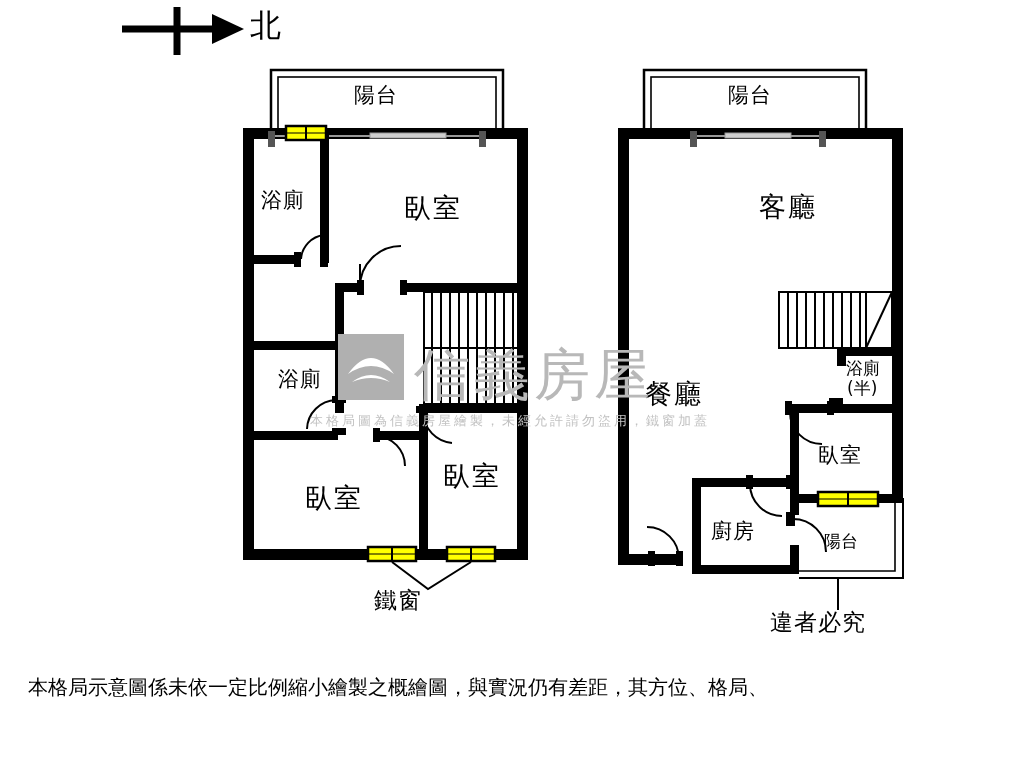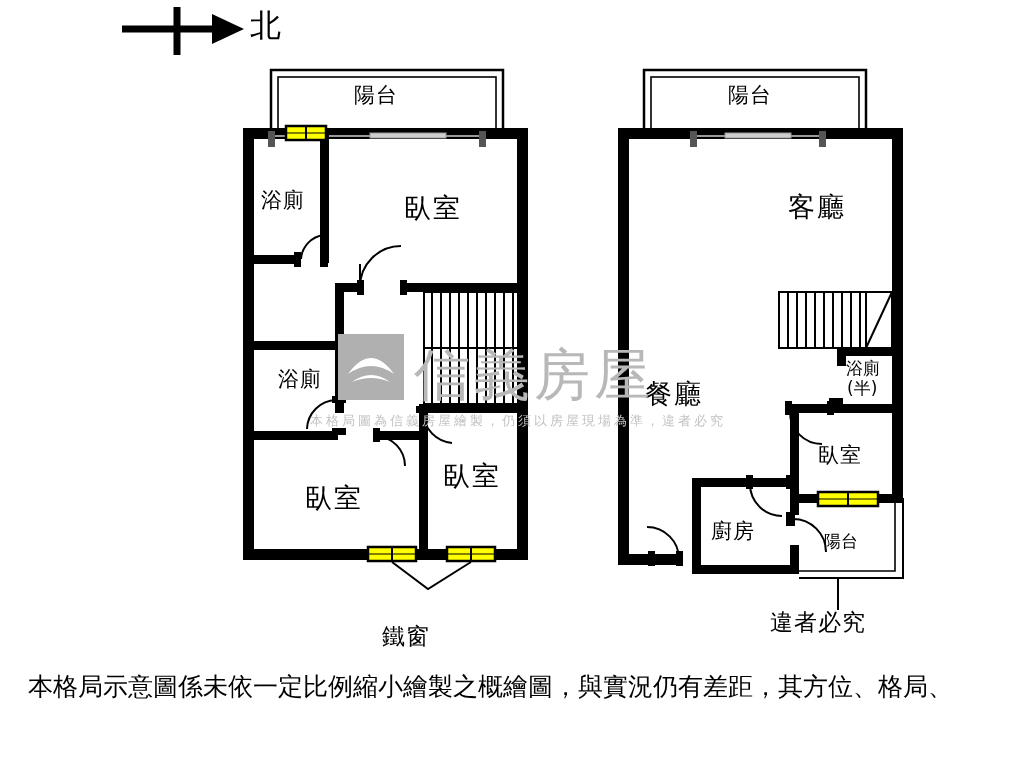--- a/index.html
+++ b/index.html
@@ -38,21 +38,21 @@
   .room-lg { font-size: 27px; letter-spacing: 2px; }
   .room-md { font-size: 21px; letter-spacing: 1px; }
   .room-sm { font-size: 17px; letter-spacing: 0px; }
   .callout { font-size: 23px; letter-spacing: 1px; }
   .compass-label { font-size: 31px; letter-spacing: 1px; }
   #disclaimer {
     position: absolute;
     left: 28px;
     top: 672px;
     width: 976px;
-    font-size: 25px;
+    font-size: 20px;
     line-height: 30px;
     letter-spacing: 0px;
     color: #000;
     font-family: "DejaVu Sans", "Liberation Sans", sans-serif;
   }
   #disclaimer div { white-space: nowrap; }
   
   #watermark {
     position: absolute;
     left: 338px;
@@ -315,40 +315,40 @@
   </svg>
 
   <div class="txt compass-label" style="left:250px; top:10px;">北</div>
 
   <div class="txt room-md" style="left:354px; top:85px;">陽台</div>
   <div class="txt room-md" style="left:261px; top:190px;">浴廁</div>
   <div class="txt room-lg" style="left:404px; top:194px;">臥室</div>
   <div class="txt room-md" style="left:278px; top:369px;">浴廁</div>
   <div class="txt room-lg" style="left:305px; top:484px;">臥室</div>
   <div class="txt room-lg" style="left:443px; top:462px;">臥室</div>
-  <div class="txt callout" style="left:382px; top:589px;margin-top:36px;">鐵窗</div>
+  <div class="txt callout" style="left:374px; top:589px;">鐵窗</div>
 
   <div class="txt room-md" style="left:728px; top:85px;">陽台</div>
-  <div class="txt room-lg" style="left:788px; top:193px;">客廳</div>
+  <div class="txt room-lg" style="left:759px; top:193px;">客廳</div>
   <div class="txt room-lg" style="left:645px; top:358px;margin-top:22px;">餐廳</div>
   <div class="txt room-sm" style="left:846px; top:360px;">浴廁</div>
   <div class="txt room-sm" style="left:847px; top:380px;">(半)</div>
   <div class="txt room-md" style="left:818px; top:445px;">臥室</div>
   <div class="txt room-md" style="left:711px; top:521px;">廚房</div>
   <div class="txt room-sm" style="left:824px; top:533px;">陽台</div>
   <div class="txt callout" style="left:770px; top:611px;">違者必究</div>
 
   <div id="watermark">
     <div id="wm-logo">
       <svg width="66" height="66" viewBox="0 0 66 66" xmlns="http://www.w3.org/2000/svg">
         <path d="M10 40 Q33 8 56 40 Q33 24 10 40 Z" fill="#ffffff"></path>
         <path d="M14 48 Q33 34 52 48 Q33 40 14 48 Z" fill="#ffffff"></path>
       </svg>
     </div>
     <div id="wm-text">信義房屋</div>
-    <div id="wm-sub">本格局圖為信義房屋繪製，仍須以房屋現場為準，違者必究</div>
+    <div id="wm-sub">本格局圖為信義房屋繪製，未經允許請勿盜用，鐵窗加蓋</div>
   </div>
 
   <div id="disclaimer">
     <div>本格局示意圖係未依一定比例縮小繪製之概繪圖，與實況仍有差距，其方位、格局、</div>
   </div>
 
 </div>
 
 </body></html>

